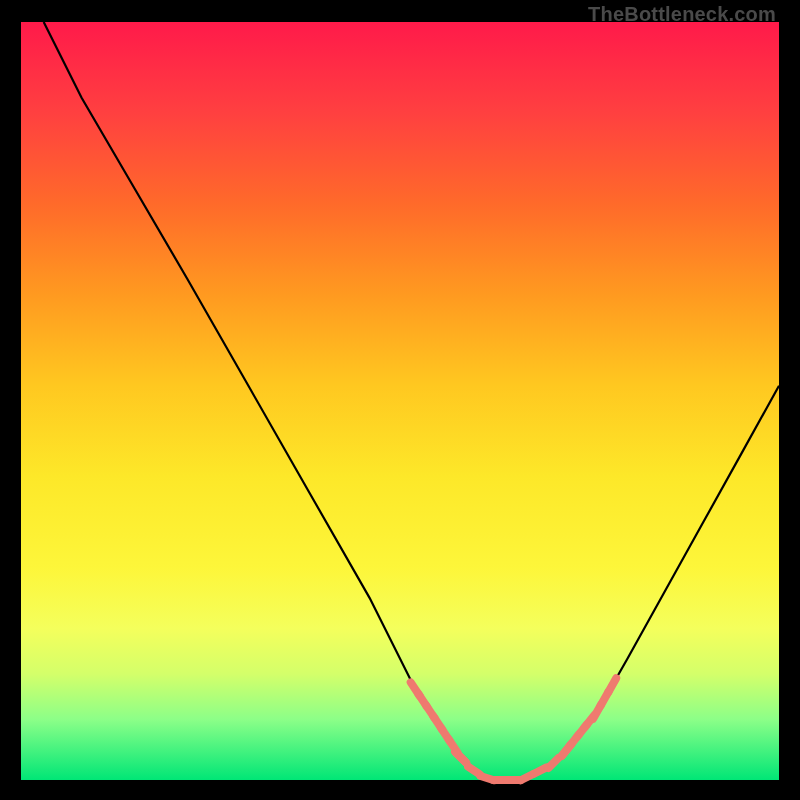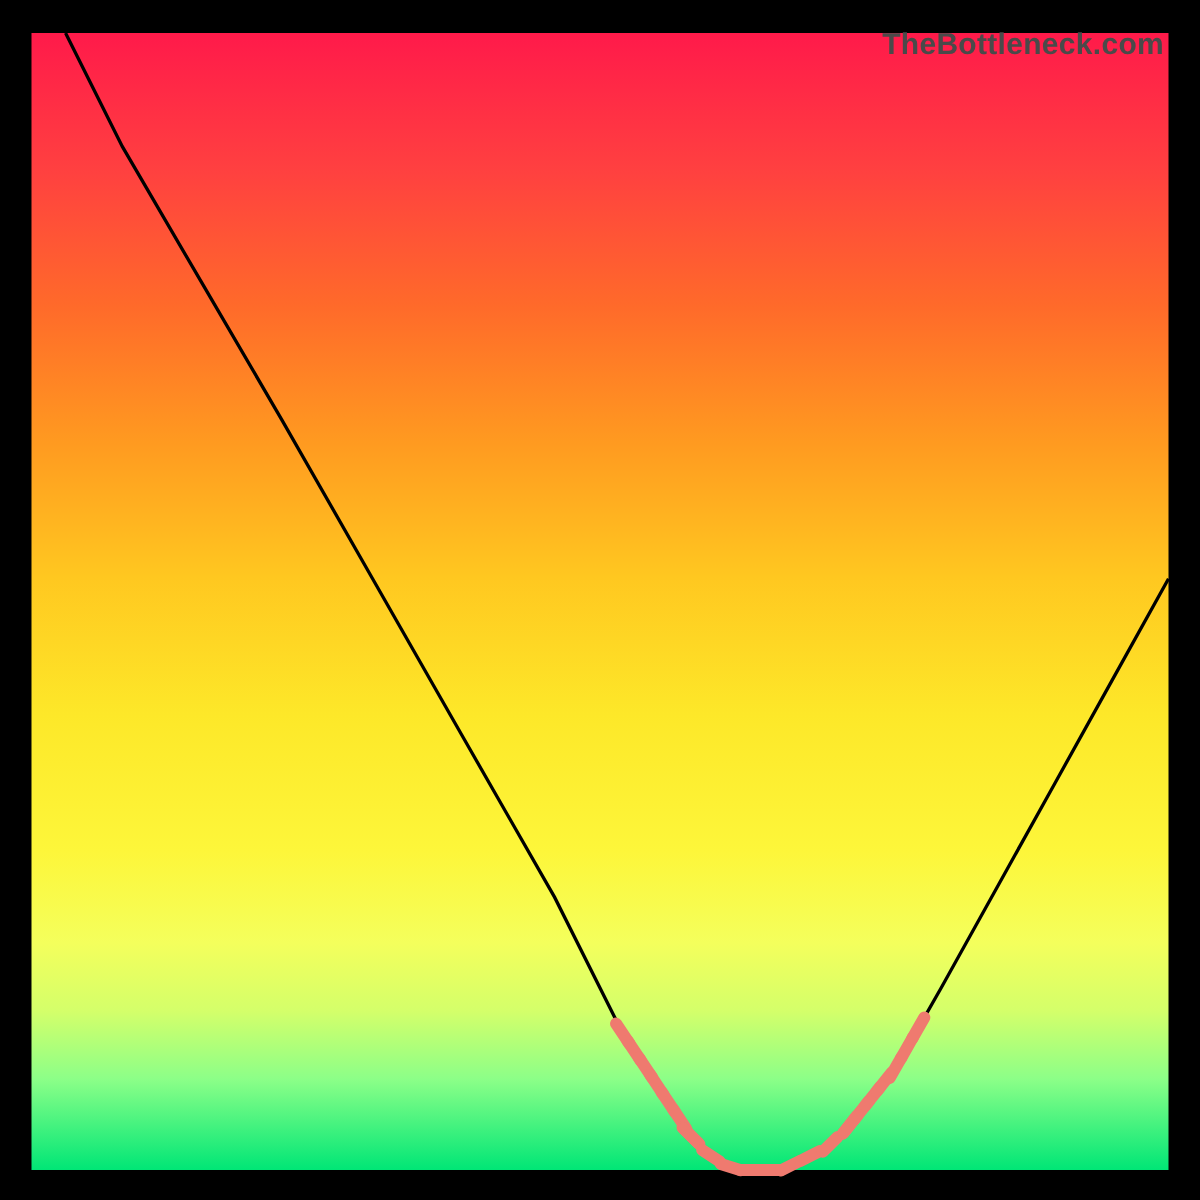--- a/index.html
+++ b/index.html
@@ -25,21 +25,21 @@
       #ffc820 48%,
       #fde829 60%,
       #fdf63a 72%,
       #f4ff5c 80%,
       #d4ff6a 86%,
       #8cff88 92%,
       #00e676 100%);
   }
   .watermark {
     position: absolute;
-    top: 19px;
+    top: 3px;
     right: 24px;
     color: #4a4a4a;
     font-size: 20px;
     font-weight: 600;
     letter-spacing: 0.2px;
   }
   svg.plot {
     position: absolute;
     left: 21px;
     top: 22px;

